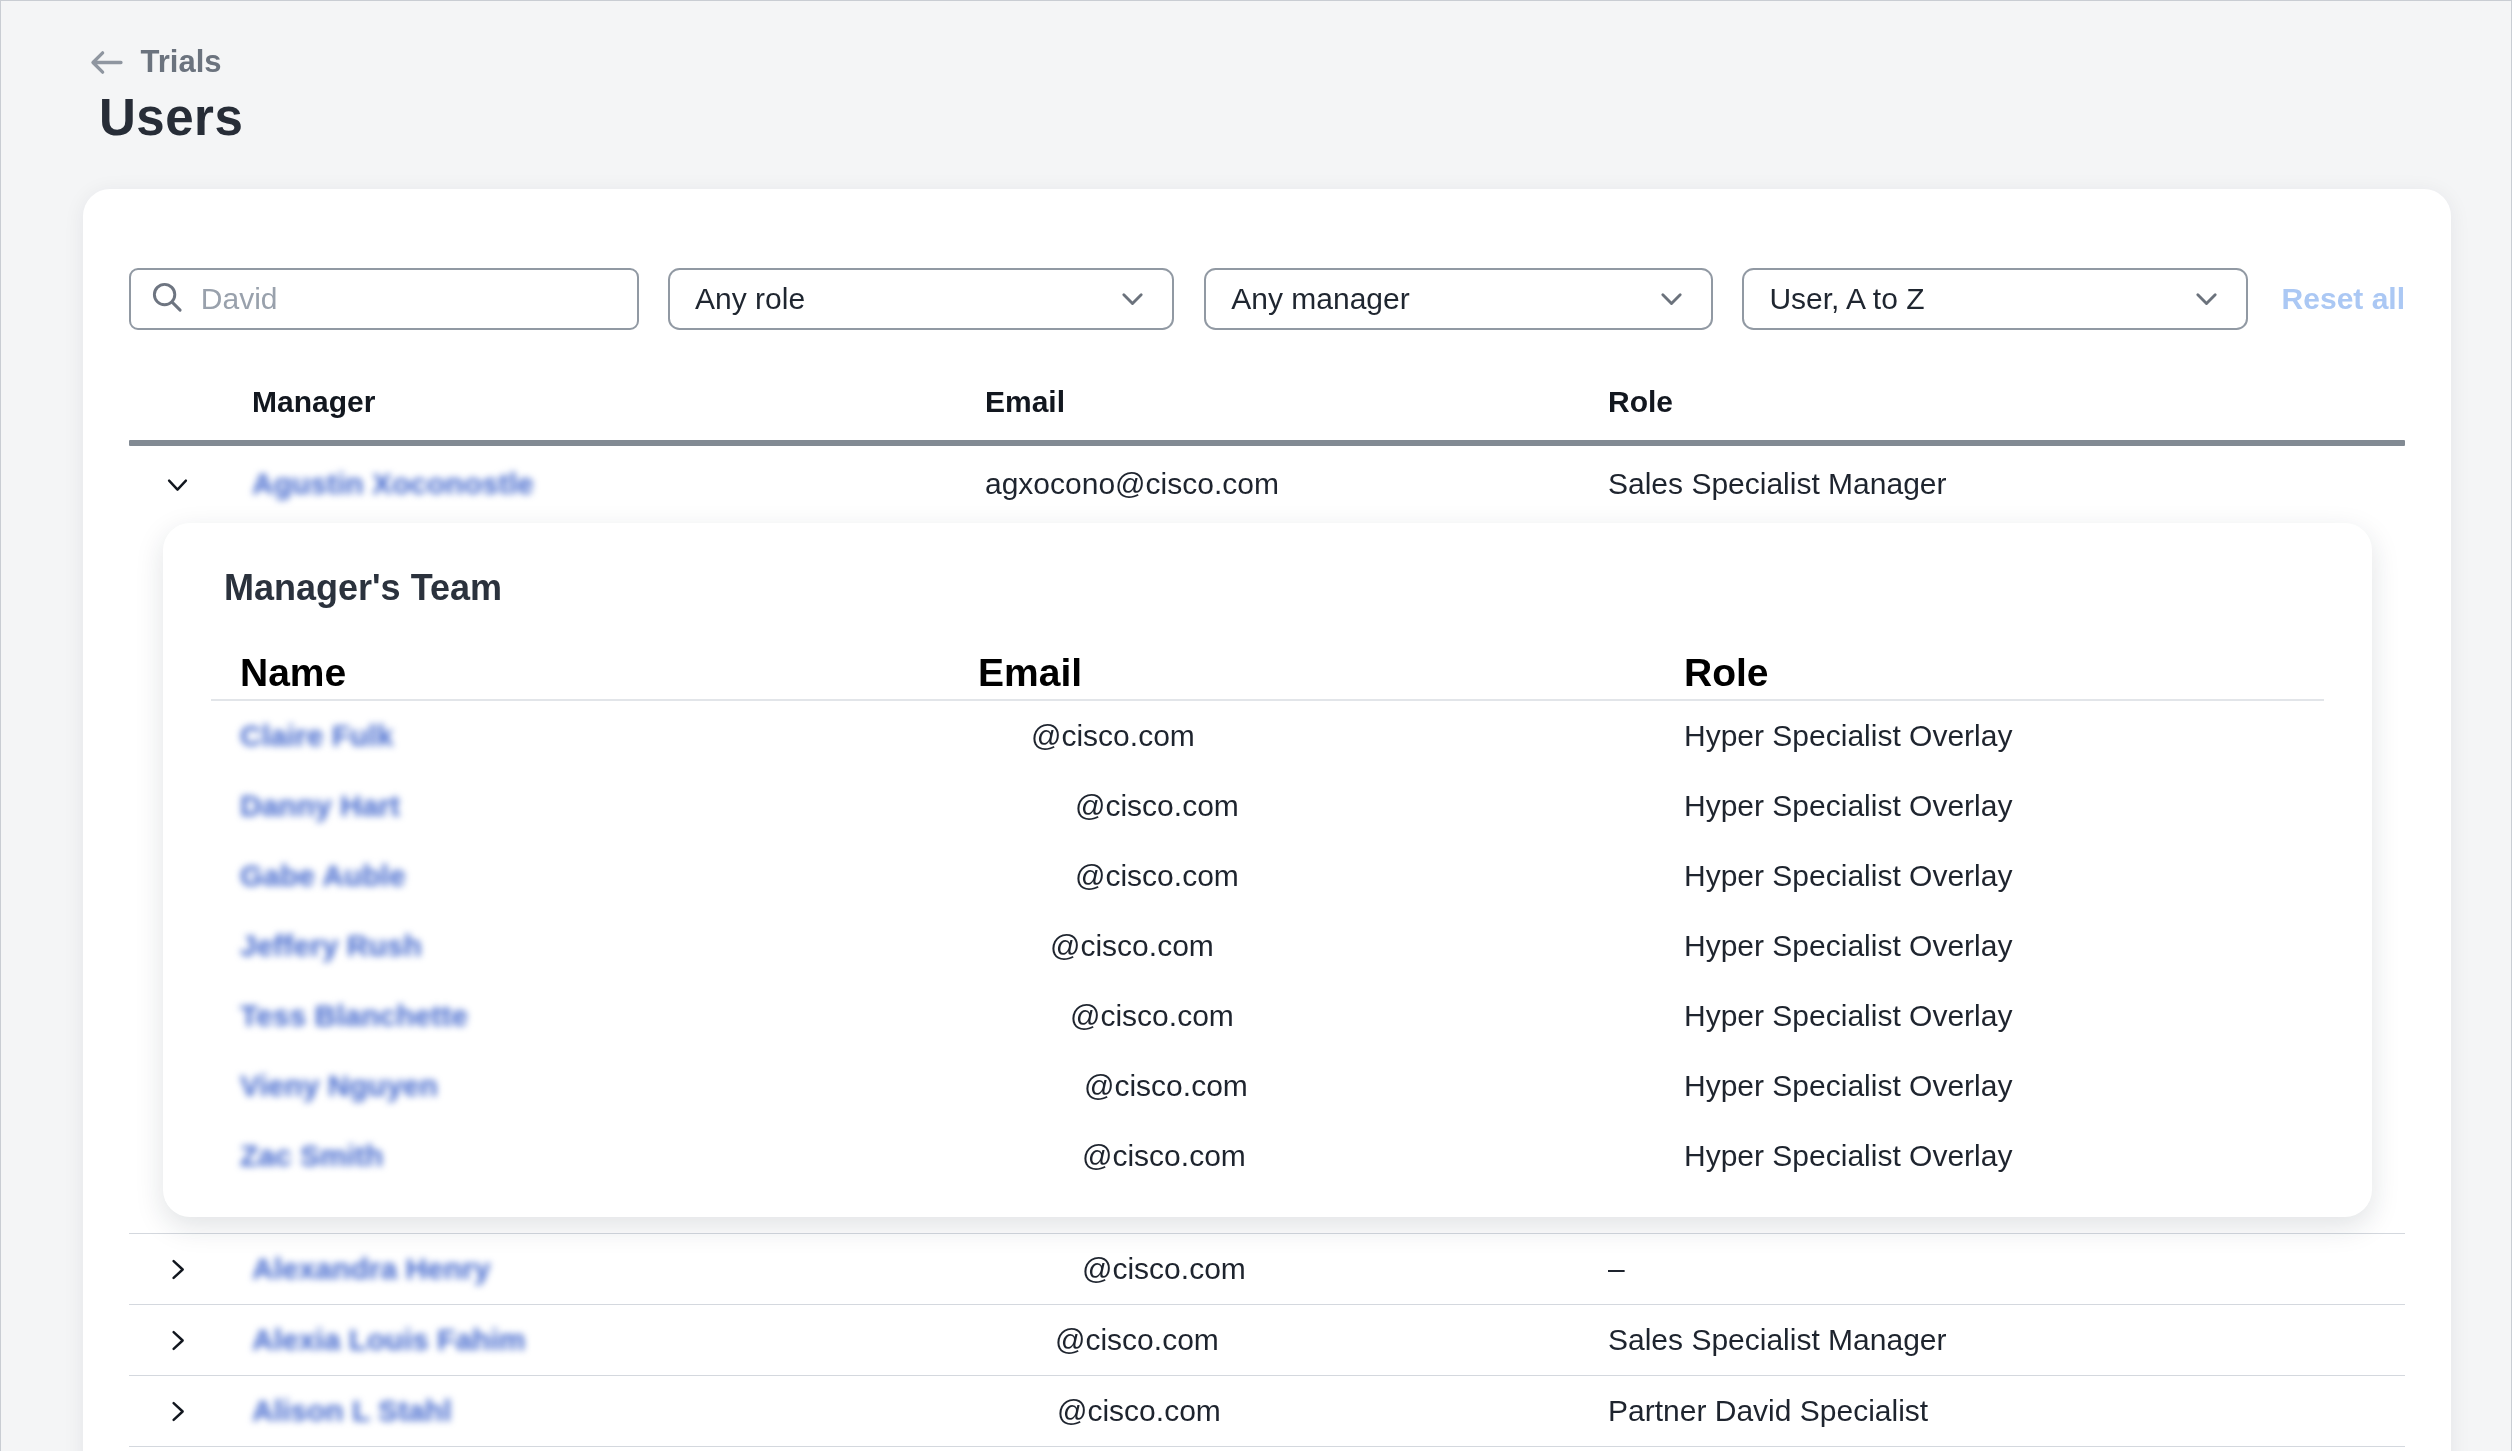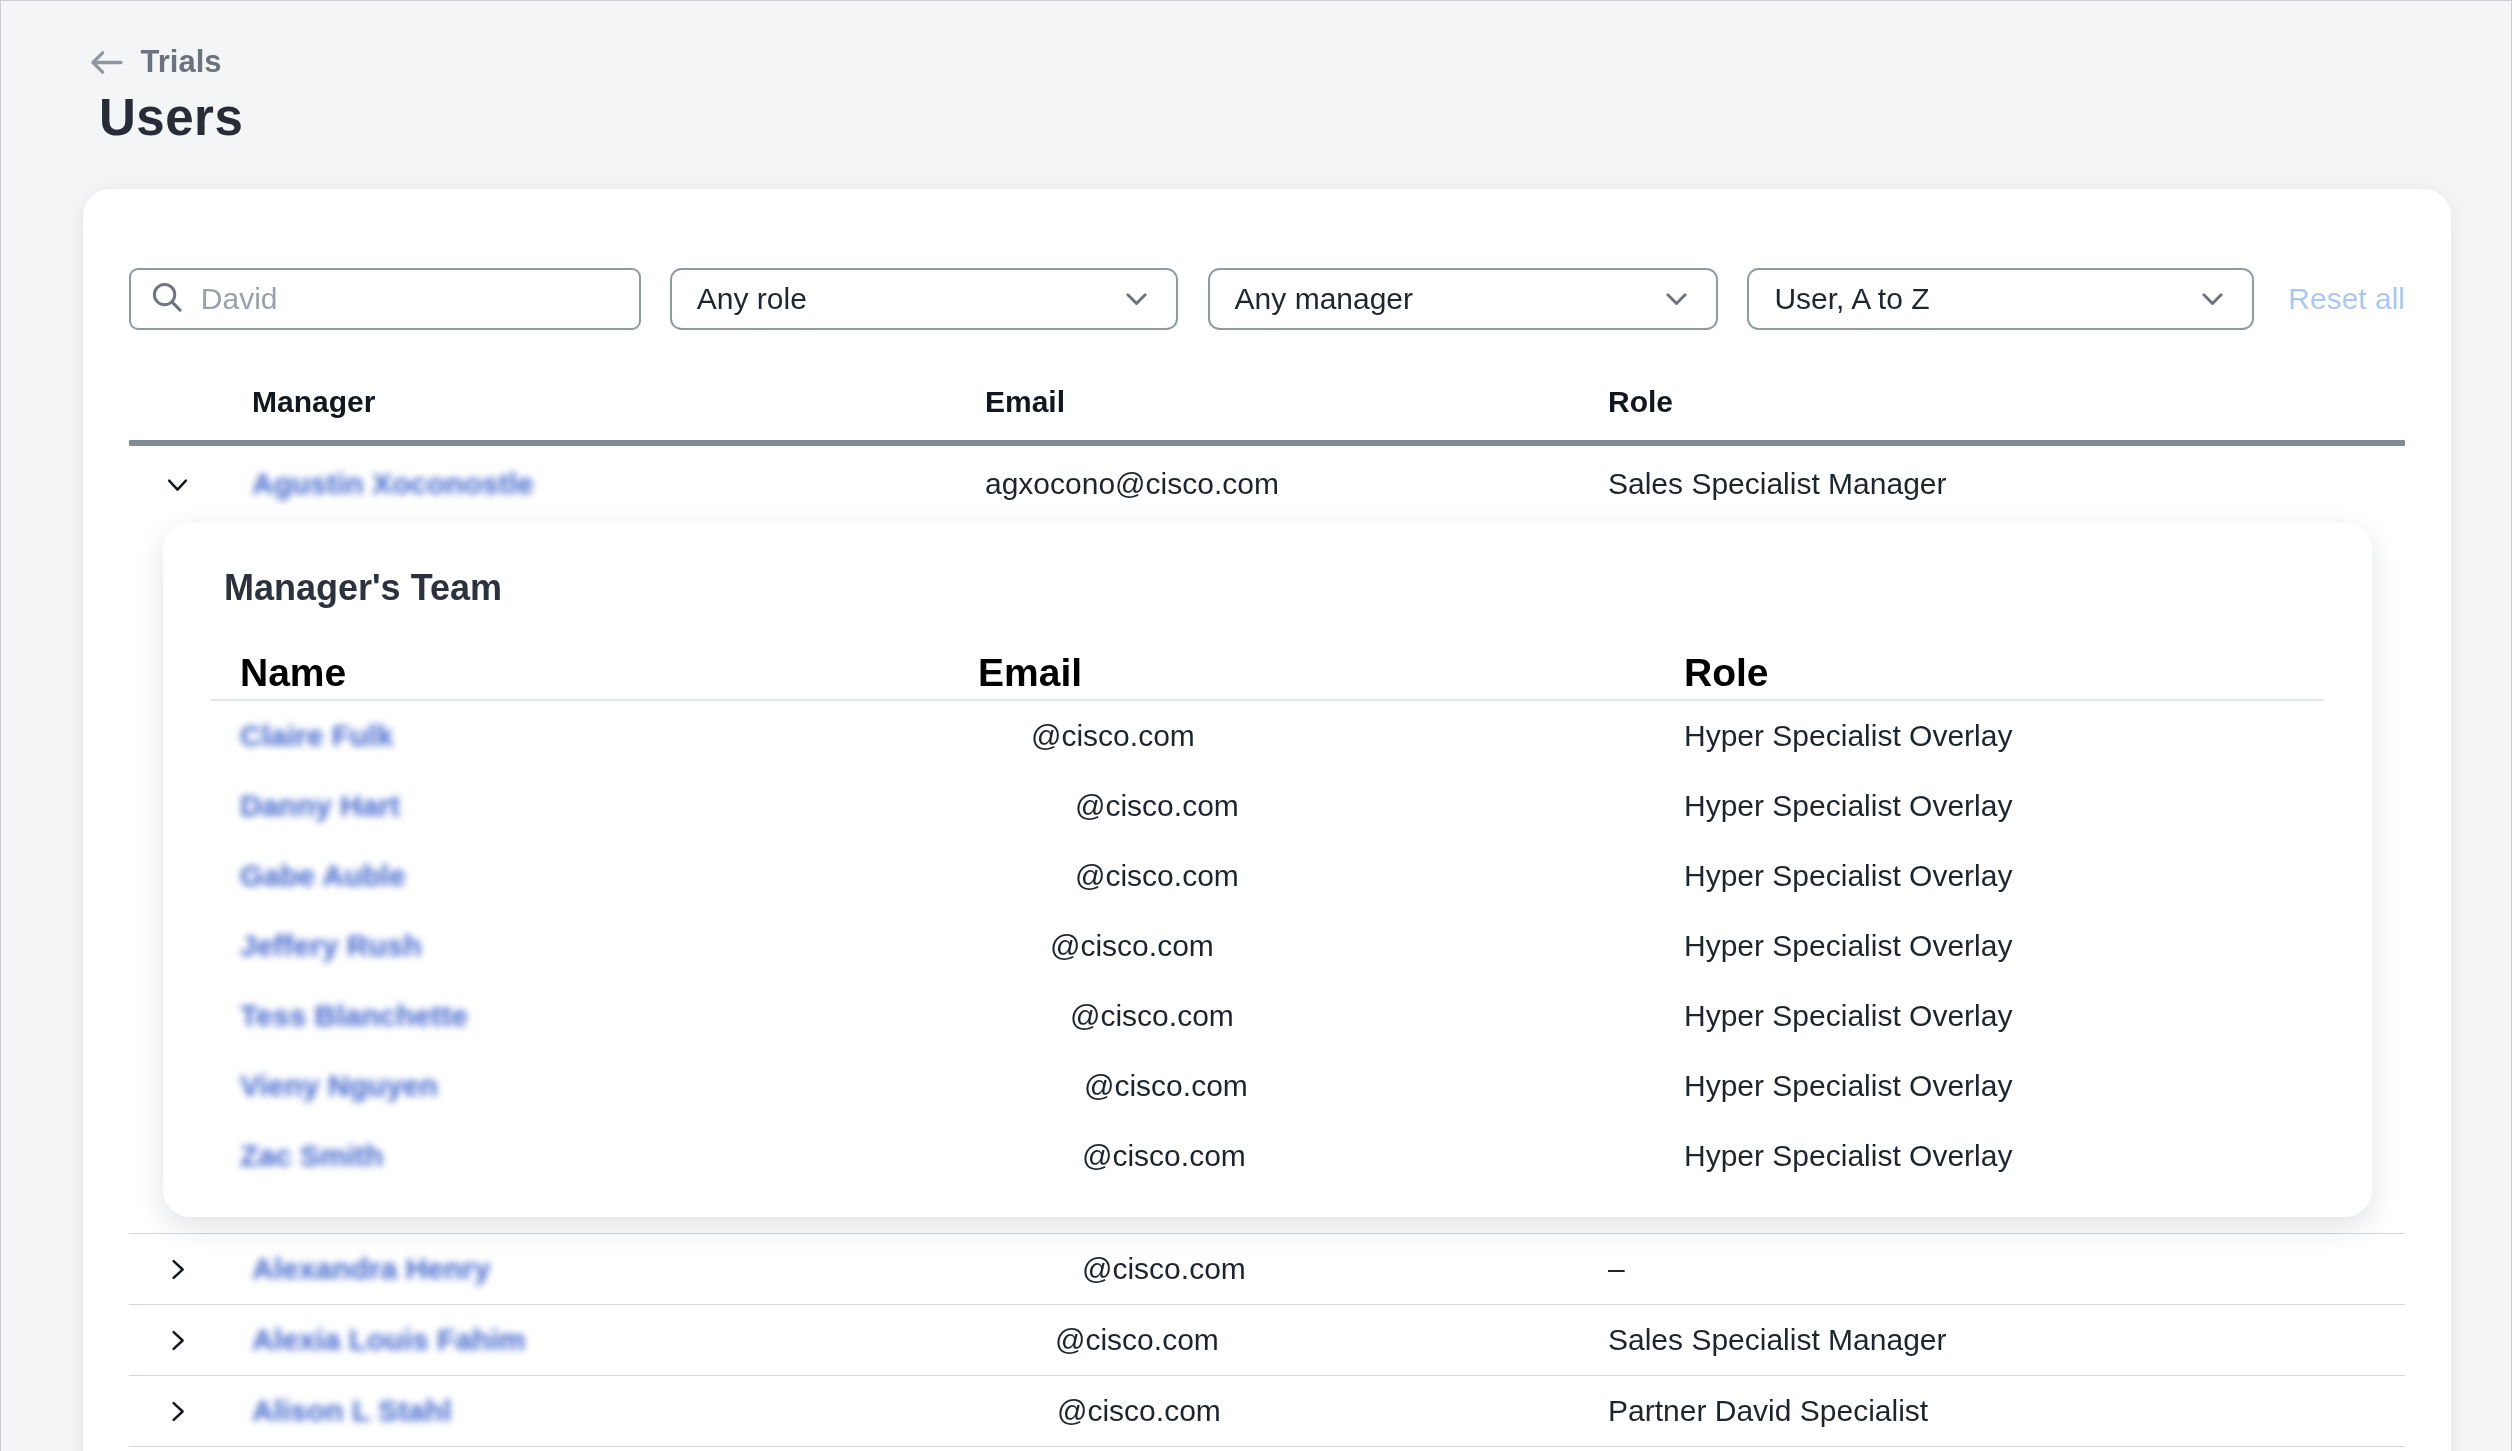--- a/index.html
+++ b/index.html
@@ -51,21 +51,21 @@
     height:62px; padding:0 25px 0 25px;
     border:2.9px solid #9199a3; border-radius:11.6px; background:#fff;
     font-size:30px; color:#1f2630; cursor:pointer;
   }
   .select-role    { width:510px; margin-left:29px; }
   .select-manager { width:513px; margin-left:30px; }
   .select-sort    { width:509px; margin-left:29px; }
   .select svg { flex:0 0 auto; margin-left:11.6px; }
 
   .reset-all {
-    margin-left:34px; font-size:30px; font-weight:400; color:#abc8f4;
+    margin-left:34px; font-size:30px; font-weight:700; color:#abc8f4;
     cursor:pointer; white-space:nowrap;
   }
 
   
   .main-grid { display:grid; grid-template-columns:123px 733px 623px 1fr; align-items:center; }
 
   .thead { height:110px; align-items:end; padding-bottom:23px; }
   .thead span { font-size:30px; font-weight:700; color:#12171f; line-height:1; }
 
   .thick-divider { height:5.8px; background:#828a93; border-radius:1px; }

